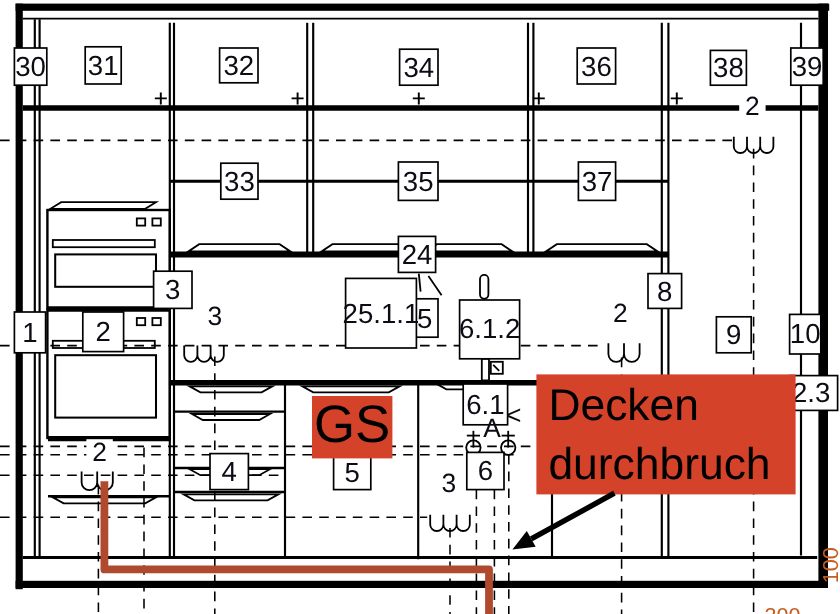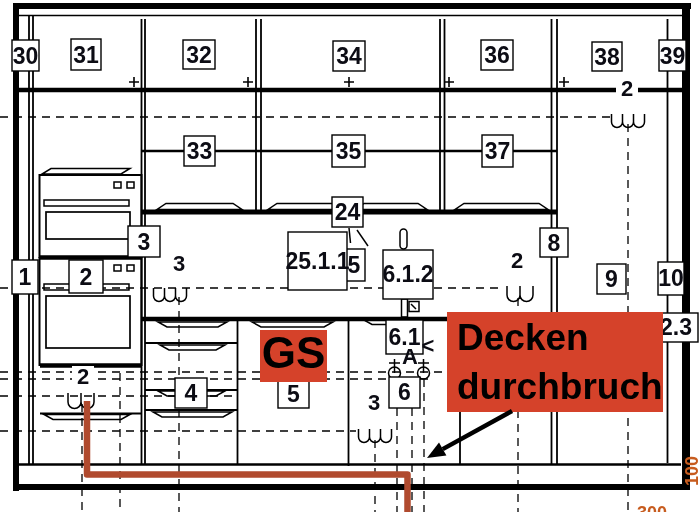--- a/index.html
+++ b/index.html
@@ -1,16 +1,16 @@
 <!DOCTYPE html>
 <html><head>
 <meta charset="utf-8">
 <style>
   html,body{margin:0;padding:0;background:#ffffff;}
-  .stage{width:700px;height:512px;position:relative;background:#ffffff;overflow:hidden;font-weight:bold;}
+  .stage{width:700px;height:512px;position:relative;background:#ffffff;overflow:hidden;}
   svg{display:block;font-family:"Liberation Sans", sans-serif;}
   .ln{stroke:#000;fill:none;}
   .dash{stroke:#000;fill:none;stroke-width:1.3;stroke-dasharray:8 6;}
   .lblbox{fill:#ffffff;stroke:#000;stroke-width:1.4;}
   .lbltxt{fill:#0c0c14;font-size:23px;text-anchor:middle;}
   .plain{fill:#0c0c14;font-size:22px;text-anchor:middle;}
   .whitebg{fill:#ffffff;stroke:none;}
   .sym{stroke:#000;fill:none;stroke-width:1.5;}
   .notetxt{fill:#000;}
 </style>

